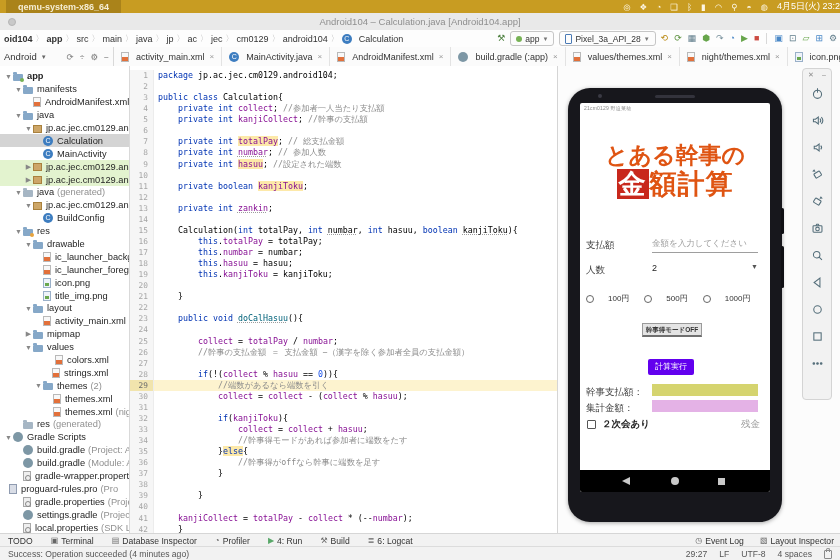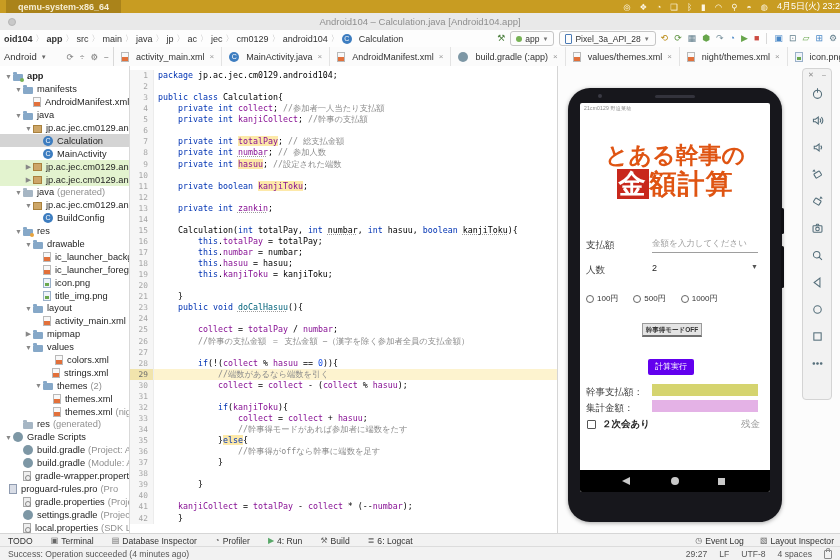--- a/index.html
+++ b/index.html
@@ -82,21 +82,21 @@
   .app-label{position:absolute;left:4px;top:2px;font-size:5px;color:#8a8a8a;letter-spacing:.2px;}
   .logo{position:absolute;left:0;top:40px;width:100%;text-align:center;font-family:"Liberation Serif",serif;font-weight:bold;color:#df5412;}
   .logo1{font-size:23px;line-height:26px;}
   .logo2{font-size:27px;line-height:30px;letter-spacing:1px;}
   .kin{display:inline-block;background:#c8281c;color:#fff;padding:0 2px;margin-right:1px;}
   .frm-label{position:absolute;left:6px;font-size:9.5px;color:#3c3c3c;}
   .pay-input{position:absolute;left:72px;top:135px;width:106px;font-size:8.5px;color:#9e9e9e;border-bottom:1px solid #9e9e9e;padding-bottom:2px;}
   .spin-val{position:absolute;left:72px;top:160px;font-size:9px;color:#222;}
   .spin-dd{position:absolute;right:12px;top:160px;font-size:7px;color:#555;}
   .radios{position:absolute;left:6px;top:190px;display:flex;gap:15px;align-items:center;}
-  .radio{display:flex;align-items:center;gap:3px;font-size:8px;color:#333;}
+  .radio{display:flex;align-items:center;gap:14px;font-size:8px;color:#333;}
   .rdot{width:8px;height:8px;border:1.4px solid #666;border-radius:50%;box-sizing:border-box;}
   .toggle-btn{position:absolute;left:62px;top:220px;width:60px;height:14px;background:#e4e4e4;border:1px solid #9a9a9a;border-bottom:2px solid #6f6f6f;font-size:6.5px;font-weight:bold;color:#333;text-align:center;line-height:12px;box-sizing:border-box;}
   .calc-btn{position:absolute;left:68px;top:256px;width:46px;height:16px;background:#6200ee;border:none;border-radius:2px;color:#fff;font-size:8px;text-align:center;line-height:16px;}
   .res-field{position:absolute;left:72px;width:106px;height:12px;}
   .khaki{background:#d5d46f;}
   .plum{background:#e4b2e6;}
   .cbx{position:absolute;left:7px;top:317px;width:9px;height:9px;border:1.4px solid #555;border-radius:1px;box-sizing:border-box;}
   .cbx-label{position:absolute;left:22px;top:315px;font-size:9.5px;font-weight:bold;color:#222;}
   .zankin{position:absolute;right:10px;top:315px;font-size:9.5px;color:#9e9e9e;}
   .navbar{position:absolute;left:0;bottom:0;width:100%;height:22px;background:#000;}
@@ -463,20 +463,21 @@
         <div class="erow"><span class="ln">12</span><span class="cd"></span></div>
         <div class="erow"><span class="ln">13</span><span class="cd"><span class="d">    </span><span class="k">private int </span><span class="f u">zankin</span><span class="d">;</span></span></div>
         <div class="erow"><span class="ln">14</span><span class="cd"></span></div>
         <div class="erow"><span class="ln">15</span><span class="cd"><span class="d">    Calculation(</span><span class="k">int </span><span class="d">totalPay, </span><span class="k">int </span><span class="d u">numbar</span><span class="d">, </span><span class="k">int </span><span class="d">hasuu, </span><span class="k">boolean </span><span class="d u">kanjiToku</span><span class="d">){</span></span></div>
         <div class="erow"><span class="ln">16</span><span class="cd"><span class="d">        </span><span class="k">this</span><span class="d">.</span><span class="f">totalPay</span><span class="d"> = totalPay;</span></span></div>
         <div class="erow"><span class="ln">17</span><span class="cd"><span class="d">        </span><span class="k">this</span><span class="d">.</span><span class="f">numbar</span><span class="d"> = numbar;</span></span></div>
         <div class="erow"><span class="ln">18</span><span class="cd"><span class="d">        </span><span class="k">this</span><span class="d">.</span><span class="f">hasuu</span><span class="d"> = hasuu;</span></span></div>
         <div class="erow"><span class="ln">19</span><span class="cd"><span class="d">        </span><span class="k">this</span><span class="d">.</span><span class="f">kanjiToku</span><span class="d"> = kanjiToku;</span></span></div>
         <div class="erow"><span class="ln">20</span><span class="cd"></span></div>
         <div class="erow"><span class="ln">21</span><span class="cd"><span class="d">    }</span></span></div>
+        <div class="erow"><span class="ln">22</span><span class="cd"></span></div>
         <div class="erow"><span class="ln">23</span><span class="cd"><span class="d">    </span><span class="k">public void </span><span class="m u">doCalHasuu</span><span class="d">(){</span></span></div>
         <div class="erow"><span class="ln">24</span><span class="cd"></span></div>
         <div class="erow"><span class="ln">25</span><span class="cd"><span class="d">        </span><span class="f">collect</span><span class="d"> = </span><span class="f">totalPay</span><span class="d"> / </span><span class="f">numbar</span><span class="d">;</span></span></div>
         <div class="erow"><span class="ln">26</span><span class="cd"><span class="d">        </span><span class="c">//幹事の支払金額 ＝ 支払金額 −（漢字を除く参加者全員の支払金額）</span></span></div>
         <div class="erow"><span class="ln">27</span><span class="cd"></span></div>
         <div class="erow"><span class="ln">28</span><span class="cd"><span class="d">        </span><span class="k">if</span><span class="d">(!(</span><span class="f">collect</span><span class="d"> % </span><span class="f">hasuu</span><span class="d"> == </span><span class="n">0</span><span class="d">)){</span></span></div>
         <div class="erow cur"><span class="ln">29</span><span class="cd"><span class="d">            </span><span class="c">//端数があるなら端数を引く</span></span></div>
         <div class="erow"><span class="ln">30</span><span class="cd"><span class="d">            </span><span class="f">collect</span><span class="d"> = </span><span class="f">collect</span><span class="d"> - (</span><span class="f">collect</span><span class="d"> % </span><span class="f">hasuu</span><span class="d">);</span></span></div>
         <div class="erow"><span class="ln">31</span><span class="cd"></span></div>
         <div class="erow"><span class="ln">32</span><span class="cd"><span class="d">            </span><span class="k">if</span><span class="d">(</span><span class="f">kanjiToku</span><span class="d">){</span></span></div>

